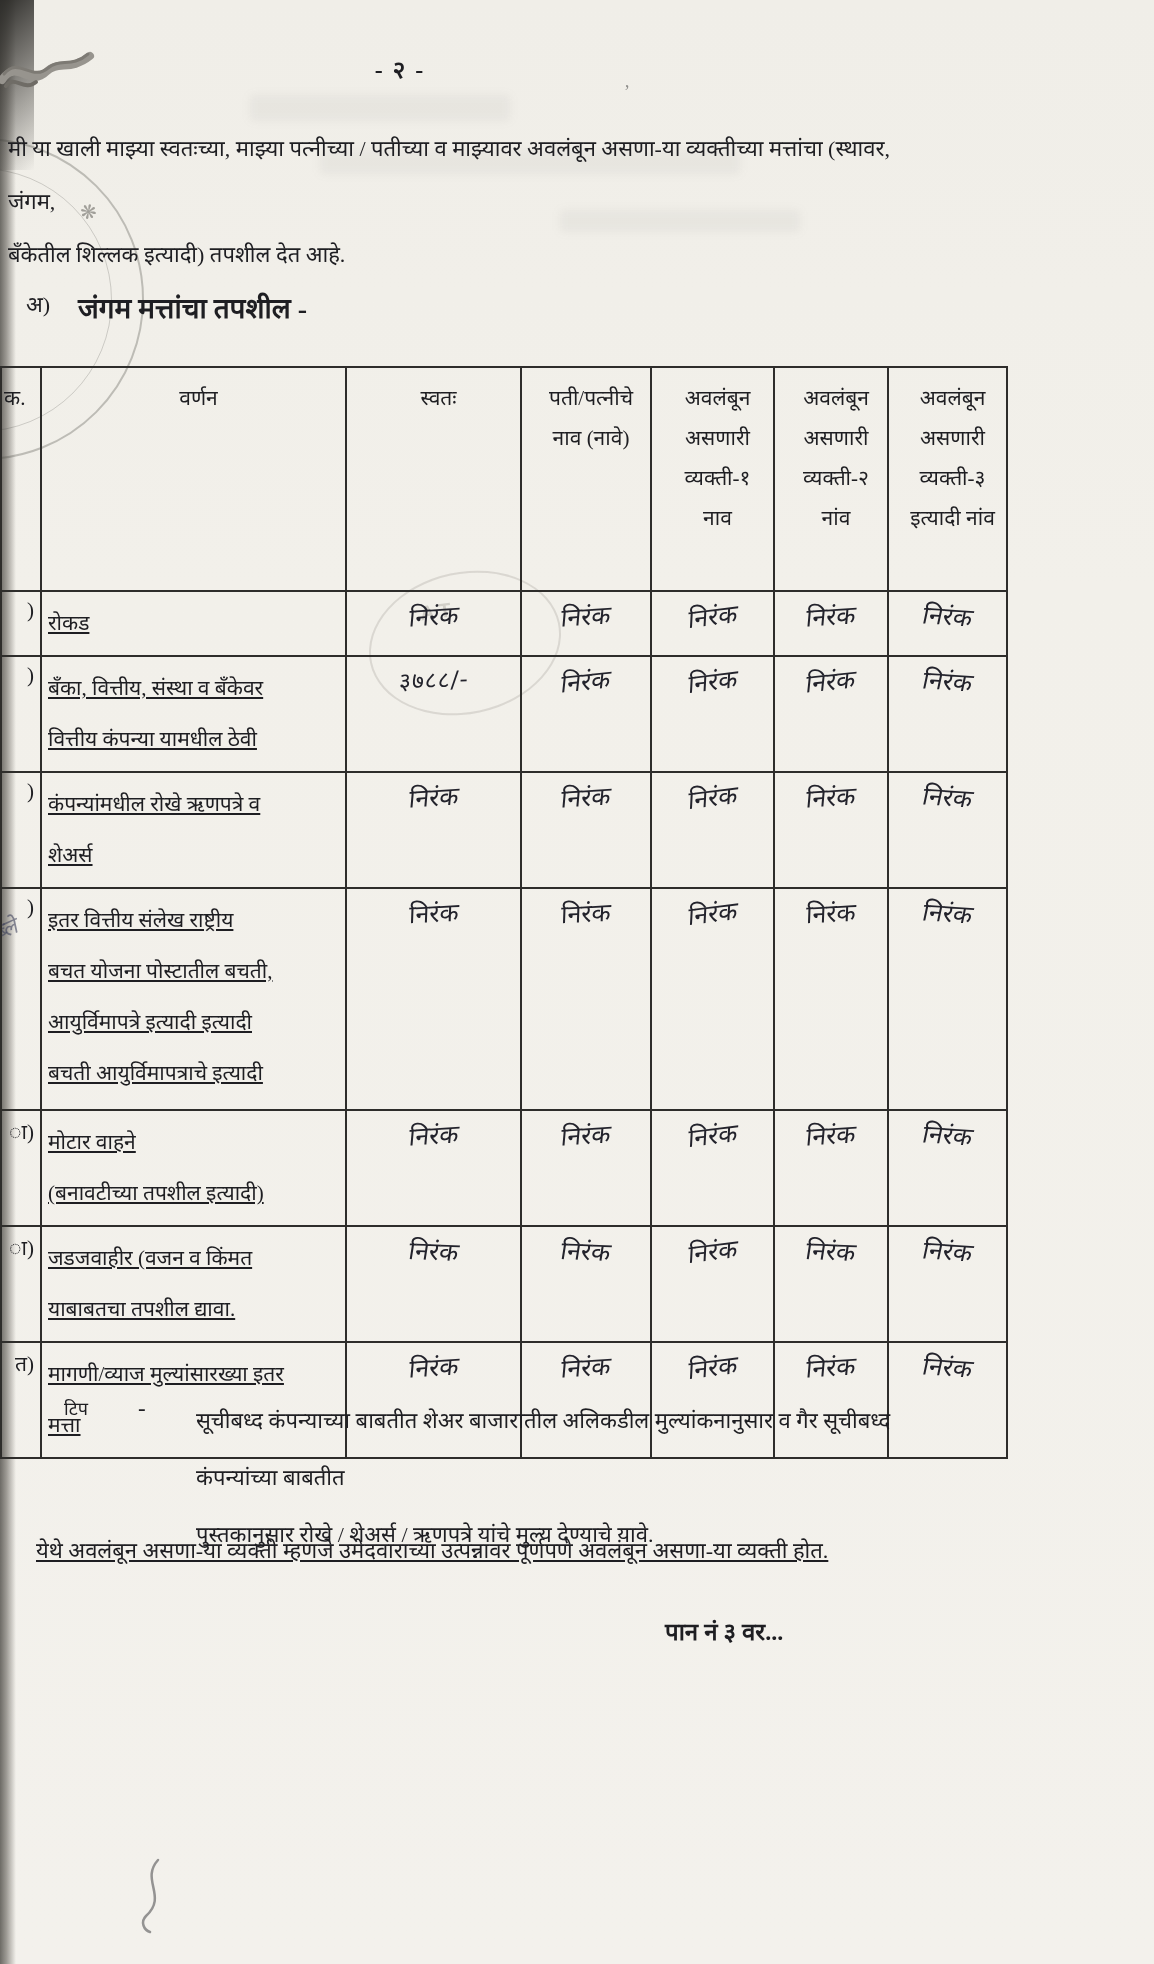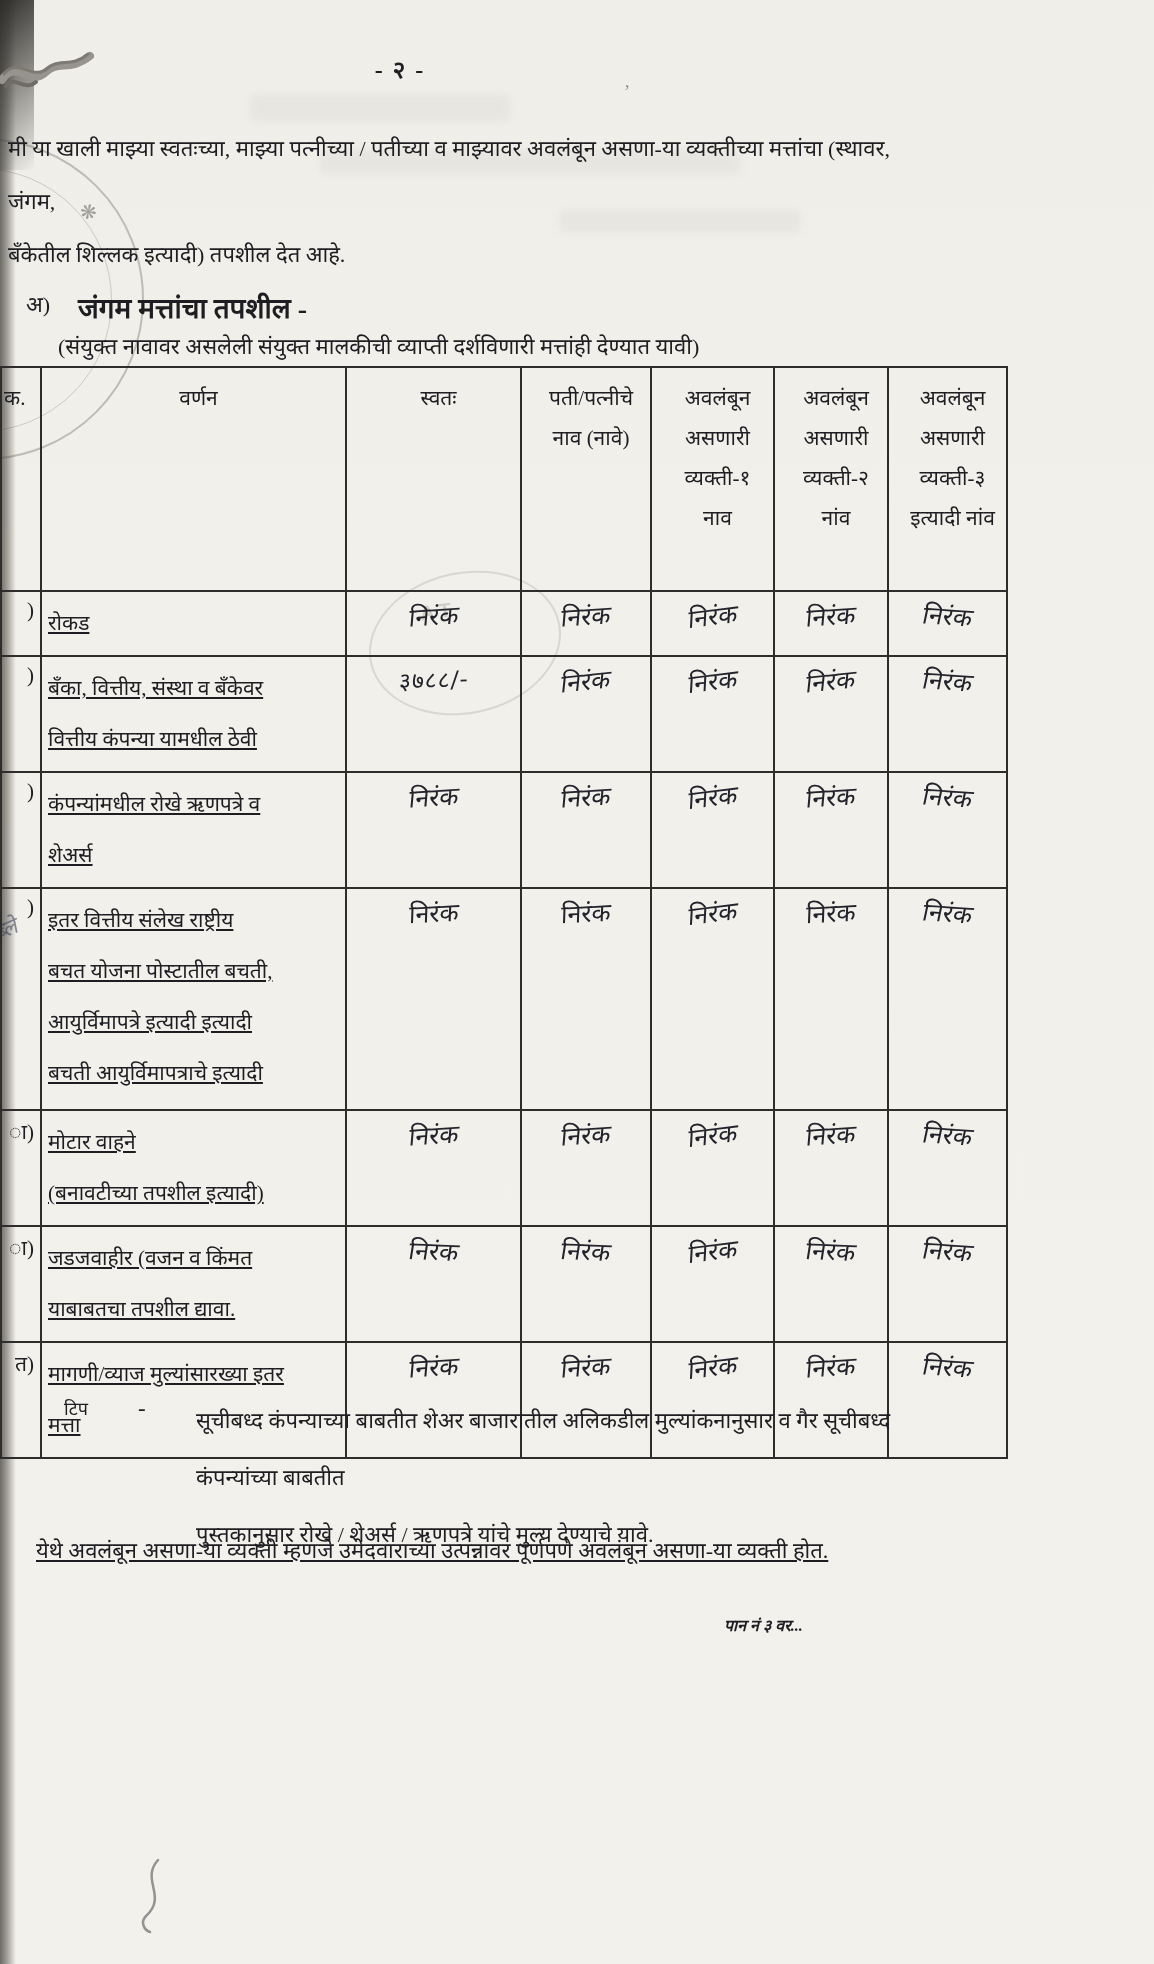--- a/index.html
+++ b/index.html
@@ -111,21 +111,21 @@
     display:inline-block;font-family:"DejaVu Sans",sans-serif;
     font-size:23px;color:#23232c;transform:rotate(-2deg) skewX(-4deg);
     letter-spacing:1px;
   }
   
   .tip-label{position:absolute;left:64px;top:1396px;font-size:18px;}
   .tip-dash{position:absolute;left:138px;top:1396px;font-size:23px;}
   .tip-text{position:absolute;left:196px;top:1392px;width:760px;font-size:22px;
     line-height:57px;white-space:pre-line;}
   .dep-note{position:absolute;left:36px;top:1534px;width:1000px;font-size:22px;text-decoration:underline;}
-  .next-page{position:absolute;left:724px;top:1614px;font-size:16px;font-weight:bold;font-style:italic;}
+  .next-page{position:absolute;left:665px;top:1614px;font-size:24px;font-weight:bold;}
   .bottom-squiggle{position:absolute;left:132px;top:1858px;}
 </style>
 </head>
 <body>
 
 <div class="page">
 
   <div class="scan-edge"></div>
   <div class="scan-corner"></div>
   <svg class="thread" width="96" height="86" viewBox="0 0 96 86">
@@ -145,21 +145,20 @@
   <div class="tiny-mark" style="left:624px;top:82px;position:absolute;">’</div>
   <svg class="bottom-squiggle" width="46" height="76" viewBox="0 0 46 76">
     <path d="M26,2 C8,22 36,38 14,58 C8,64 12,72 18,74" fill="none" stroke="rgba(70,70,72,.55)" stroke-width="2.5" stroke-linecap="round"></path>
   </svg>
 
   <div class="pagenum">- २ -</div>
   <div class="intro">मी या खाली माझ्या स्वतःच्या, माझ्या पत्नीच्या / पतीच्या  व माझ्यावर अवलंबून असणा-या व्यक्तीच्या मत्तांचा (स्थावर, जंगम,
 बँकेतील शिल्लक इत्यादी) तपशील देत आहे.</div>
   <div class="section-marker">अ)</div>
   <div class="section-title">जंगम मत्तांचा तपशील -</div>
-  <div class="section-note">(संयुक्त नावावर असलेली संयुक्त मालकीची व्याप्ती दर्शविणारी मत्तांही देण्यात यावी)</div>
 
   <table class="assets">
     <colgroup>
       <col class="c-ser">
         <col class="c-desc">
         <col class="c-self">
       <col class="c-spouse">
         <col class="c-d1">
         <col class="c-d2">
         <col class="c-d3">

